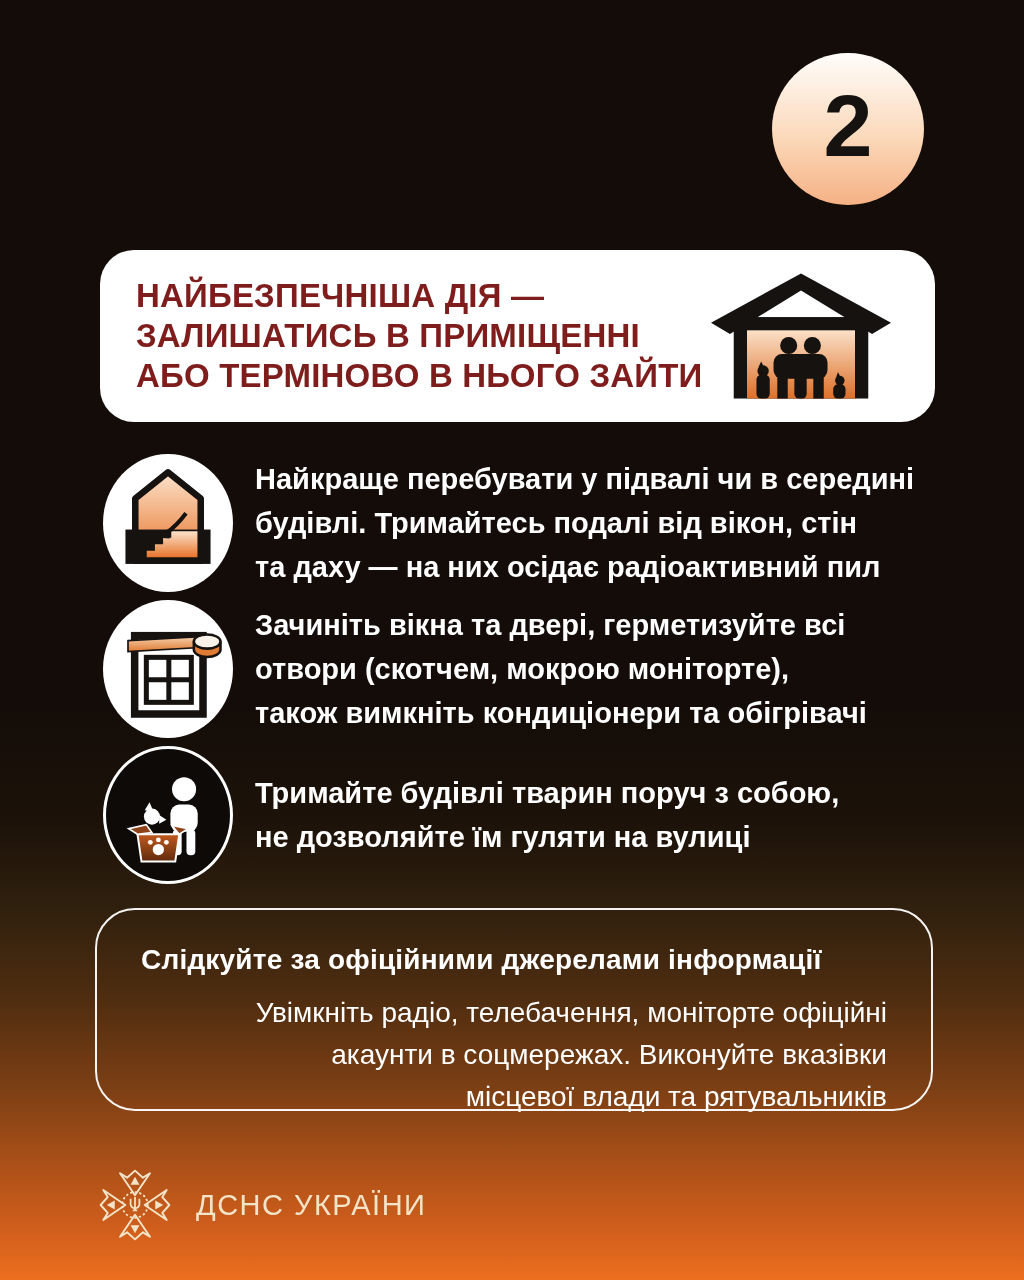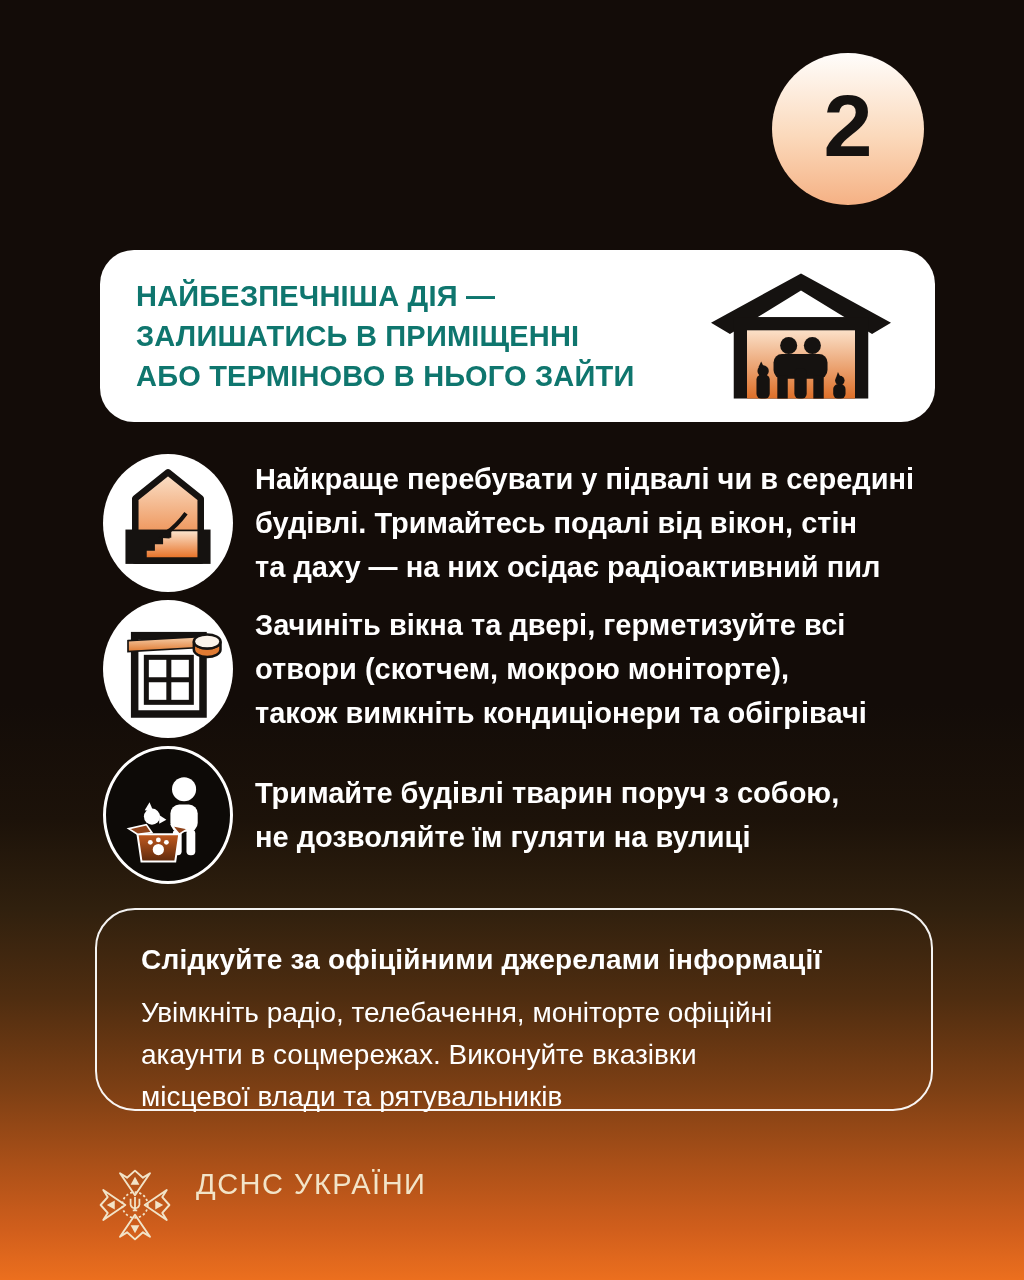--- a/index.html
+++ b/index.html
@@ -44,22 +44,22 @@
   }
 
   
   .safe-card {
     position: absolute; left: 100px; top: 250px;
     width: 835px; height: 172px; border-radius: 34px;
     background: #ffffff;
   }
   .safe-card-text {
     position: absolute; left: 36px; top: 50%; transform: translateY(-50%);
-    font-size: 29px; line-height: 40px; font-weight: 700;
-    letter-spacing: 0.2px; color: #0f766e; white-space: pre;
+    font-size: 33px; line-height: 40px; font-weight: 700;
+    letter-spacing: 0.2px; color: #7f1d1d; white-space: pre;
   }
   .safe-card svg { position: absolute; right: 44px; top: 50%; transform: translateY(-50%); }
 
   
   .tips { position: absolute; left: 0; top: 450px; width: 852px; }
   .tip { position: relative; height: 146px; }
   .tip-icon {
     position: absolute; left: 103px; top: 4px;
     width: 130px; height: 138px; border-radius: 50%;
     display: flex; align-items: center; justify-content: center;
@@ -78,27 +78,27 @@
     width: 838px; height: 203px; border-radius: 40px;
     border: 2px solid rgba(255,255,255,0.95);
     padding: 34px 44px 0 44px;
   }
   .info-card h2 {
     margin: 0; font-size: 28px; font-weight: 700; color: #ffffff;
     white-space: nowrap; letter-spacing: 0.2px;
   }
   .info-card p {
     margin: 16px 0 0 0; font-size: 28px; line-height: 42px;
-    font-weight: 400; color: #ffffff; white-space: pre;
+    font-weight: 400; color: #ffffff; white-space: pre; text-align: right;
   }
 
   
   .footer {
     position: absolute; left: 98px; top: 1168px;
-    display: flex; align-items: flex-start;
+    display: flex; align-items: center;
   }
   .footer .org {
     margin-left: 24px; font-size: 29px; font-weight: 400;
     color: #f2e4c8; letter-spacing: 1.5px;
   }
 </style>
 </head>
 <body>
 
 <div class="poster">

